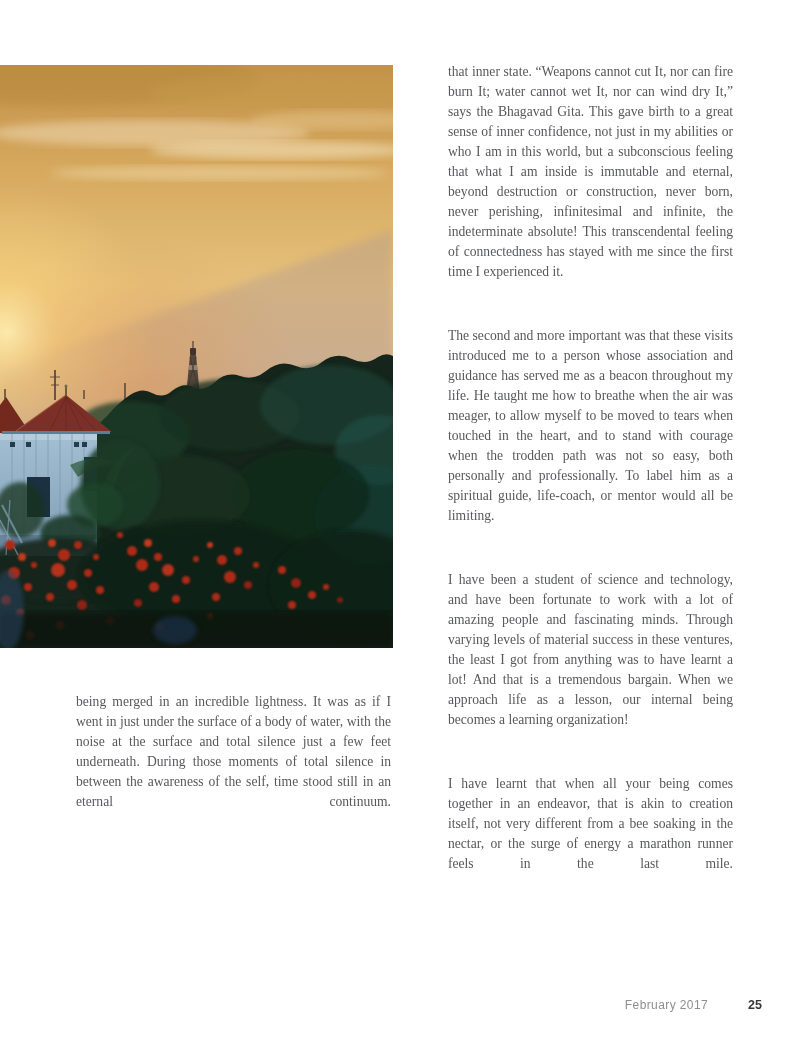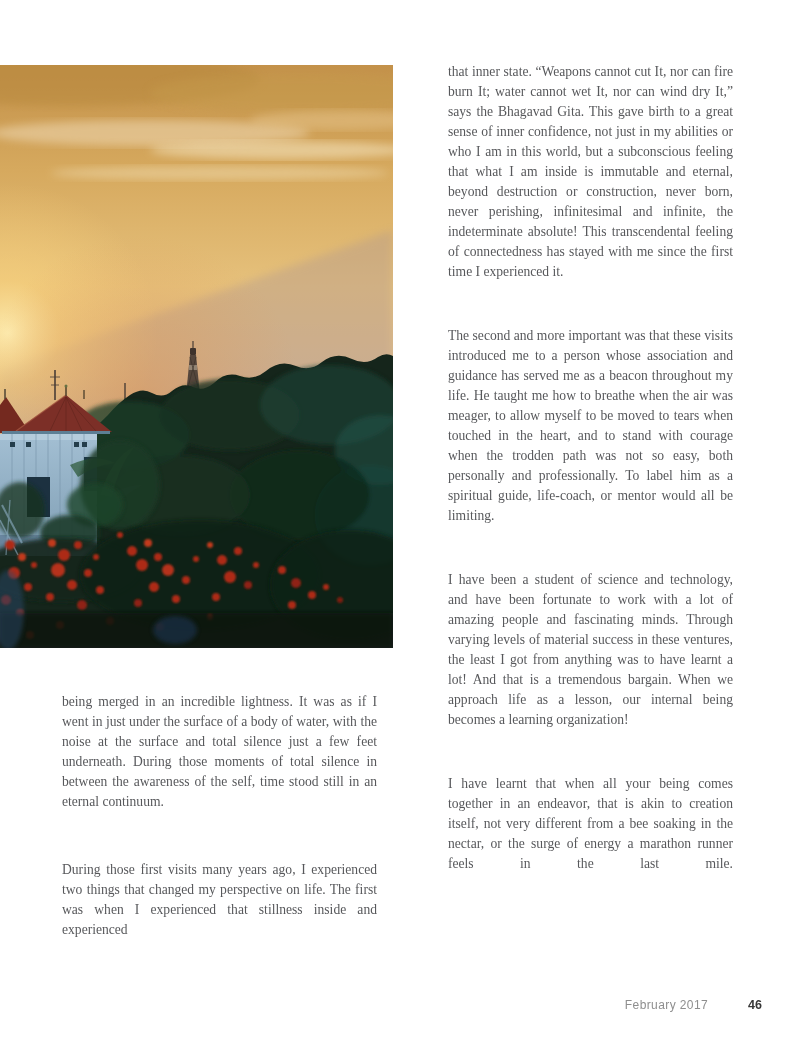--- a/index.html
+++ b/index.html
@@ -19,21 +19,21 @@
   }
   .photo svg { display:block; width:100%; height:100%; }
   .col {
     position:absolute;
     color:#57585b;
     font-size:13.6px;
     line-height:20px;
     text-align:justify;
   }
   .right-col { left:448px; top:62px; width:285px; }
-  .left-col  { left:62px;  top:692px; width:315px; }
+  .left-col  { left:76px;  top:692px; width:315px; }
   .right-col .para { margin:0 0 44px 0; }
   .left-col  .para { margin:0 0 48px 0; }
   .col .para:last-child { margin-bottom:0; text-align-last:justify; }
   .page-footer {
     position:absolute; top:998px; right:30px;
     display:flex; align-items:baseline; gap:40px;
     font-family:"Liberation Sans","DejaVu Sans",sans-serif;
   }
   .issue-date { color:#8e8e8e; font-size:12px; letter-spacing:0.4px; }
   .page-number { color:#383838; font-size:12.5px; font-weight:700; }
@@ -221,21 +221,20 @@
 
   <section class="col right-col">
       <p class="para">that inner state. “Weapons cannot cut It, nor can fire burn It; water cannot wet It, nor can wind dry It,” says the Bhagavad Gita. This gave birth to a great sense of inner confidence, not just in my abilities or who I am in this world, but a subconscious feeling that what I am inside is immutable and eternal, beyond destruction or construction, never born, never perishing, infinitesimal and infinite, the indeterminate absolute! This transcendental feeling of connectedness has stayed with me since the first time I experienced it.</p>
       <p class="para">The second and more important was that these visits introduced me to a person whose association and guidance has served me as a beacon throughout my life. He taught me how to breathe when the air was meager, to allow myself to be moved to tears when touched in the heart, and to stand with courage when the trodden path was not so easy, both personally and professionally. To label him as a spiritual guide, life-coach, or mentor would all be limiting.</p>
       <p class="para">I have been a student of science and technology, and have been fortunate to work with a lot of amazing people and fascinating minds. Through varying levels of material success in these ventures, the least I got from anything was to have learnt a lot! And that is a tremendous bargain. When we approach life as a lesson, our internal being becomes a learning organization!</p>
       <p class="para">I have learnt that when all your being comes together in an endeavor, that is akin to creation itself, not very different from a bee soaking in the nectar, or the surge of energy a marathon runner feels in the last mile.</p>
     </section>
 
   <section class="col left-col">
       <p class="para">being merged in an incredible lightness. It was as if I went in just under the surface of a body of water, with the noise at the surface and total silence just a few feet underneath. During those moments of total silence in between the awareness of the self, time stood still in an eternal continuum.</p>
-      <p class="para">During those first visits many years ago, I experienced two things that changed my perspective on life. The first was when I experienced that stillness inside and experienced</p>
     </section>
 
   <footer class="page-footer">
     <span class="issue-date">February 2017</span>
-    <span class="page-number">46</span>
+    <span class="page-number">25</span>
   </footer>
 
 </div>
 
 </body></html>

